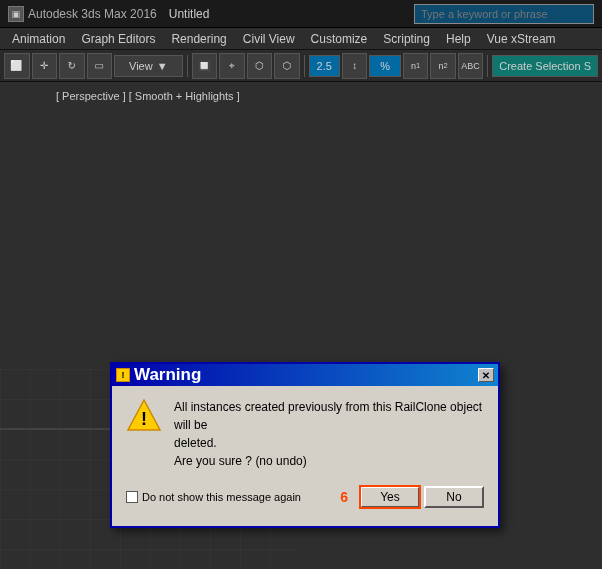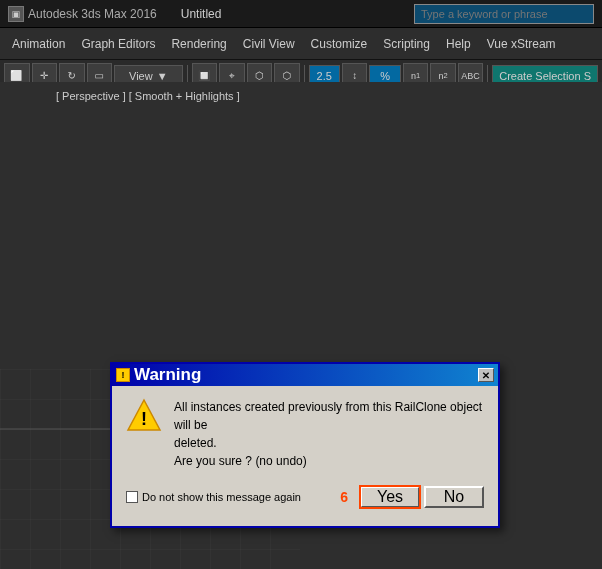--- a/index.html
+++ b/index.html
@@ -32,21 +32,21 @@
       width: 16px;
       height: 16px;
       background: #555;
       border: 1px solid #777;
       display: flex; align-items: center; justify-content: center;
       font-size: 9px;
     }
     .title-bar-text {
       color: #ccc;
       font-size: 12px;
-      margin: 0 20px;
+      margin: 0 8px;
     }
     .title-bar-app {
       color: #aaa;
       font-size: 12px;
     }
     .title-bar-search {
       margin-left: auto;
       width: 180px;
       height: 20px;
       background: #0c4a6e;
@@ -61,21 +61,21 @@
       border: none;
       outline: none;
       background: transparent;
       font-size: 11px;
       color: #aaa;
       width: 100%;
     }
 
     
     .menu-bar {
-      height: 32px;
+      height: 22px;
       background: #2d2d2d;
       display: flex;
       align-items: center;
       padding: 0 4px;
       border-bottom: 1px solid #111;
     }
     .menu-item {
       padding: 2px 8px;
       color: #ccc;
       font-size: 12px;
@@ -284,21 +284,21 @@
     .dialog-btn {
       width: 60px;
       height: 22px;
       background: #d4d0c8;
       border: 2px solid #fff;
       border-right-color: #555;
       border-bottom-color: #555;
       display: flex;
       align-items: center;
       justify-content: center;
-      font-size: 16px;
+      font-size: 12px;
       color: #000;
       cursor: pointer;
       margin-left: 4px;
     }
     .dialog-btn-yes {
       outline: 2px solid #ff4400;
       outline-offset: -1px;
     }
   </style>
 </head>

